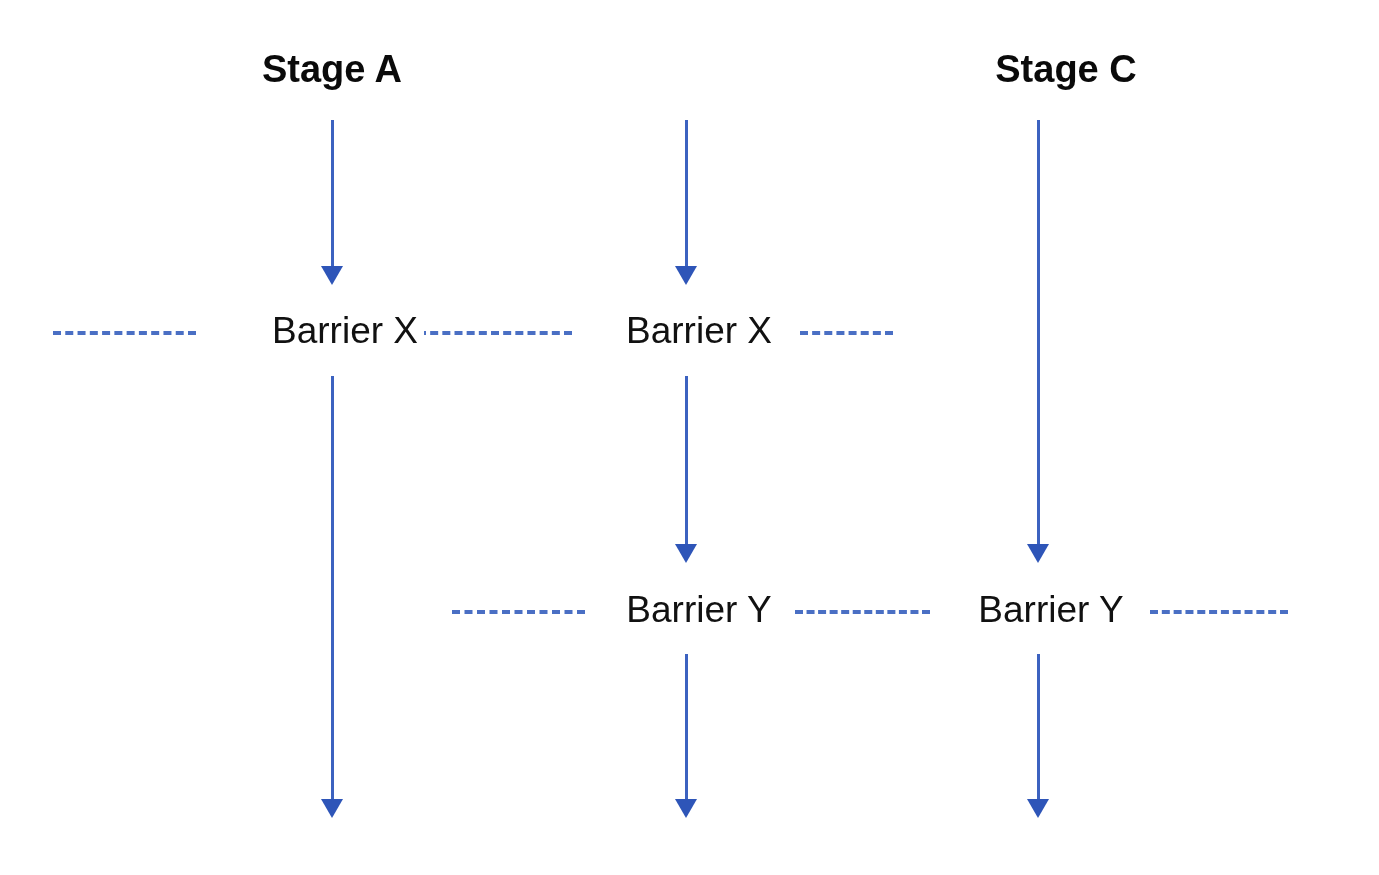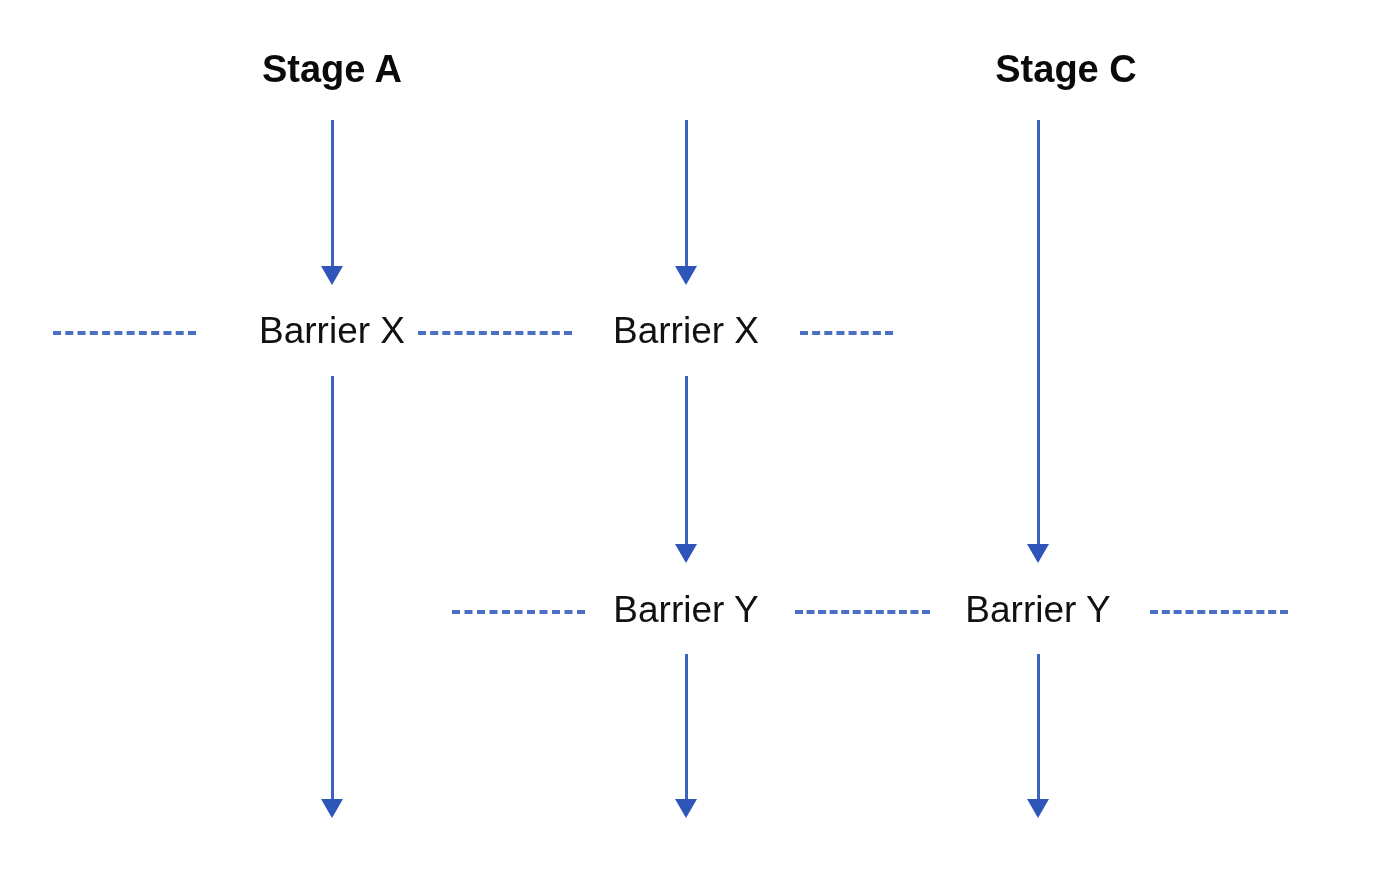--- a/index.html
+++ b/index.html
@@ -35,20 +35,21 @@
     font-family: "Liberation Sans", sans-serif;
     font-weight: normal;
     font-size: 37px;
     color: #111111;
     white-space: nowrap;
     text-align: center;
     transform: translate(-50%, -50%);
     background: #ffffff;
     padding: 0 6px;
     z-index: 3;
+    margin-left: 13px;
   }
   
   .arrow {
     position: absolute;
     z-index: 2;
   }
   .arrow .shaft {
     position: absolute;
     left: 50%;
     top: 0;

